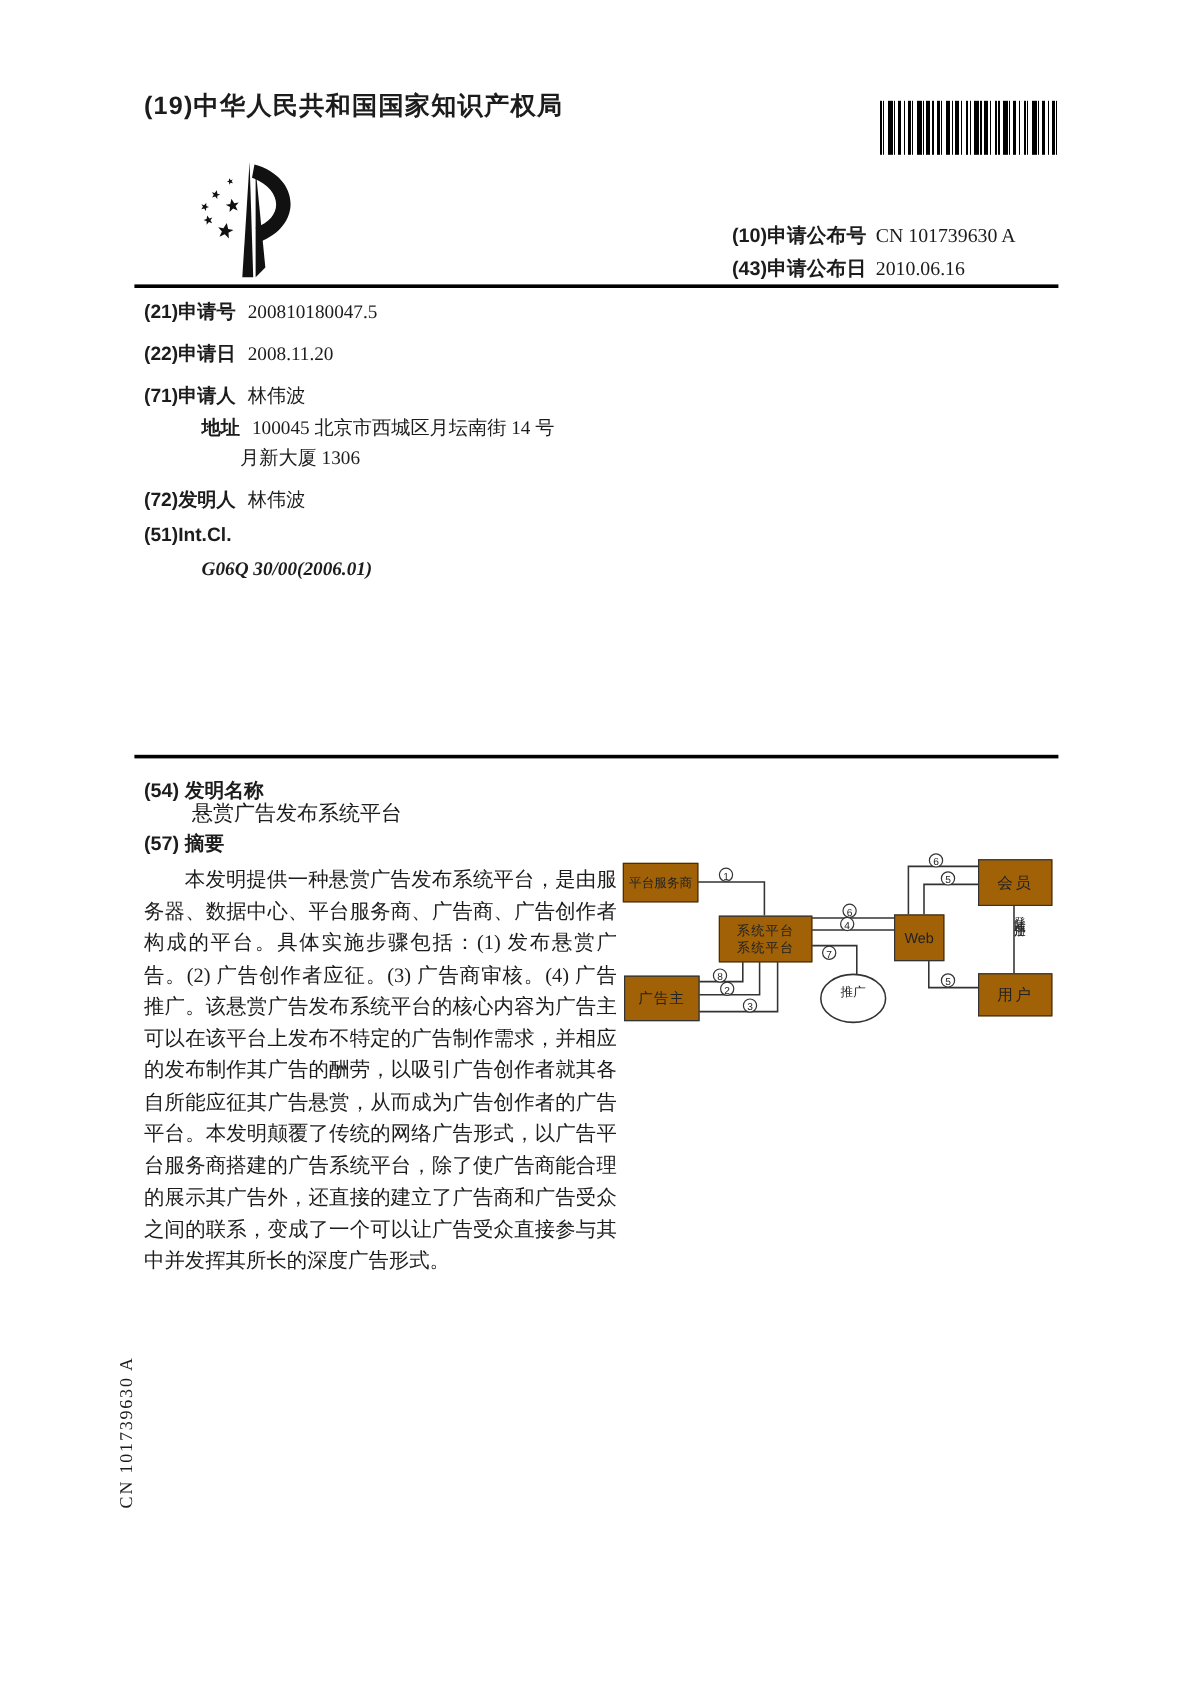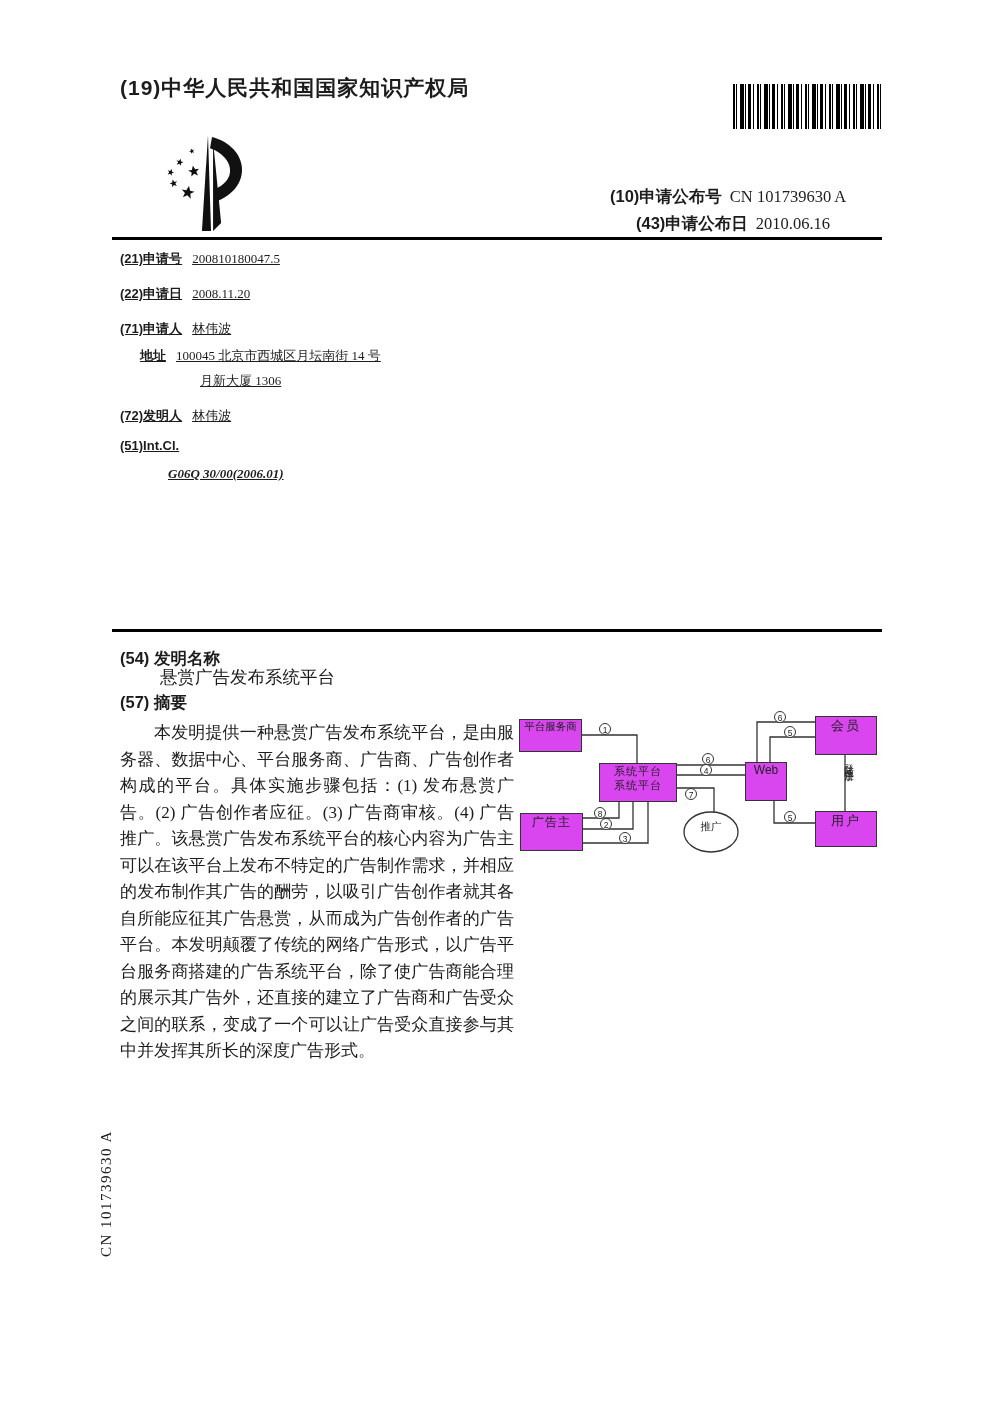--- a/index.html
+++ b/index.html
@@ -12,34 +12,34 @@
     background-image:repeating-linear-gradient(90deg,
       #000 0 2px,#fff 2px 3px,#000 3px 4px,#fff 4px 7px,
       #000 7px 11px,#fff 11px 12px,#000 12px 13px,#fff 13px 15px,
       #000 15px 18px,#fff 18px 20px,#000 20px 21px,#fff 21px 24px);}
   .logo{left:158px;top:131px;width:102px;height:104px;}
   .doc-type{left:372px;top:136px;font-size:28px;letter-spacing:2px;}
   .pub-row{font-size:16.5px;text-align:center;}
   .pub-row .lbl{font-family:"Liberation Sans", sans-serif;font-weight:bold;}
   .pub-row .val{font-family:"Liberation Serif", serif;margin-left:8px;}
   .rule{left:112px;width:770px;height:3px;background:#000;}
-  .bib{font-size:13px;text-decoration:underline;}
+  .bib{font-size:16px;}
   .bib .lbl{font-family:"Liberation Sans", sans-serif;font-weight:bold;}
   .bib .val{margin-left:10px;}
   .italic{font-style:italic;font-weight:bold;}
   .pages-line{left:400px;top:603px;width:443px;text-align:right;font-size:15.5px;}
   .pages-line span{margin-left:26px;}
   .sec-label{font-size:16.5px;}
   .invention-title{left:160px;top:665px;font-size:17.5px;}
   .abstract{left:120px;top:720px;width:394px;font-size:17px;line-height:26.5px;
             text-align:justify;text-indent:2em;}
   .diagram{left:512px;top:702px;width:368px;height:158px;}
   .diagram svg{position:absolute;left:0;top:0;}
-  .dbox{position:absolute;border:1.5px solid #333;background:#d946ef;display:flex;
-        align-items:flex-start;justify-content:center;text-align:center;
+  .dbox{position:absolute;border:1.5px solid #333;background:#a16207;display:flex;
+        align-items:center;justify-content:center;text-align:center;
         font-size:10.5px;font-family:"Liberation Sans", sans-serif;color:#222;}
   .dbox.center-node{font-size:11px;line-height:14px;letter-spacing:1px;}
   .badge{position:absolute;width:12px;height:12px;border:1px solid #333;border-radius:50%;
          background:#fff;font-size:8.5px;line-height:12px;text-align:center;
          font-family:"Liberation Sans", sans-serif;color:#222;box-sizing:border-box;}
   .ellipse-label{position:absolute;left:172px;top:118px;width:54px;text-align:center;
          font-size:10.5px;font-family:"Liberation Sans", sans-serif;color:#222;}
   .vtext{position:absolute;left:330px;top:54px;writing-mode:vertical-rl;
          font-size:9.5px;letter-spacing:2px;font-family:"Liberation Sans", sans-serif;color:#222;}
   .doc-id-vertical{left:98px;top:1257px;transform:rotate(-90deg);transform-origin:0 0;
@@ -65,36 +65,36 @@
     <use href="#st" transform="translate(35,40) scale(1.15) rotate(-10)"></use>
     <use href="#st" transform="translate(12,41) scale(0.7) rotate(20)"></use>
     <use href="#st" transform="translate(15,52) scale(0.8) rotate(-15)"></use>
     <use href="#st" transform="translate(29,61) scale(1.35) rotate(10)"></use>
   </svg>
 
 
   <div class="abs pub-row" style="left:610px;top:186px;">
     <span class="lbl">(10)申请公布号</span><span class="val">CN 101739630 A</span>
   </div>
-  <div class="abs pub-row" style="left:610px;top:213px;margin-left:26px;">
+  <div class="abs pub-row" style="left:610px;top:213px;">
     <span class="lbl">(43)申请公布日</span><span class="val">2010.06.16</span>
   </div>
 
   <div class="abs rule" style="top:237px;"></div>
 
   <div class="abs bib" style="left:120px;top:250px;">
     <span class="lbl">(21)申请号</span><span class="val">200810180047.5</span>
   </div>
   <div class="abs bib" style="left:120px;top:285px;">
     <span class="lbl">(22)申请日</span><span class="val">2008.11.20</span>
   </div>
   <div class="abs bib" style="left:120px;top:320px;">
     <span class="lbl">(71)申请人</span><span class="val">林伟波</span>
   </div>
-  <div class="abs bib" style="left:140px;top:347px;">
+  <div class="abs bib" style="left:168px;top:347px;">
     <span class="lbl">地址</span><span class="val">100045 北京市西城区月坛南街 14 号</span>
   </div>
   <div class="abs bib" style="left:200px;top:372px;">
     <span>月新大厦 1306</span>
   </div>
   <div class="abs bib" style="left:120px;top:407px;">
     <span class="lbl">(72)发明人</span><span class="val">林伟波</span>
   </div>
   <div class="abs bib" style="left:120px;top:438px;">
     <span class="lbl">(51)Int.Cl.</span>

